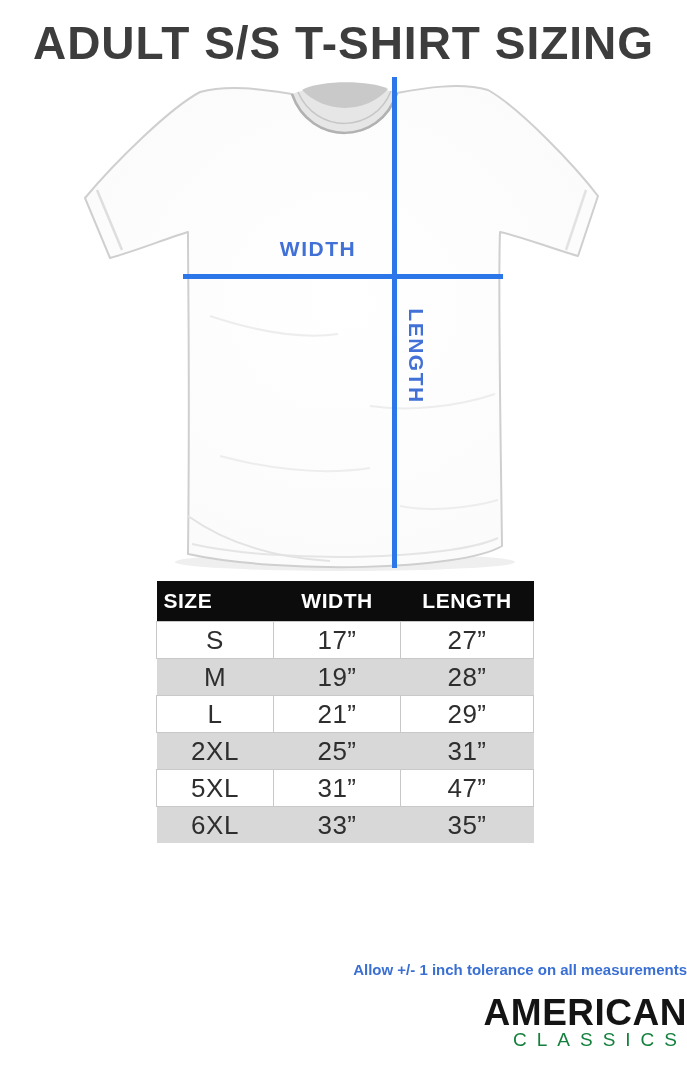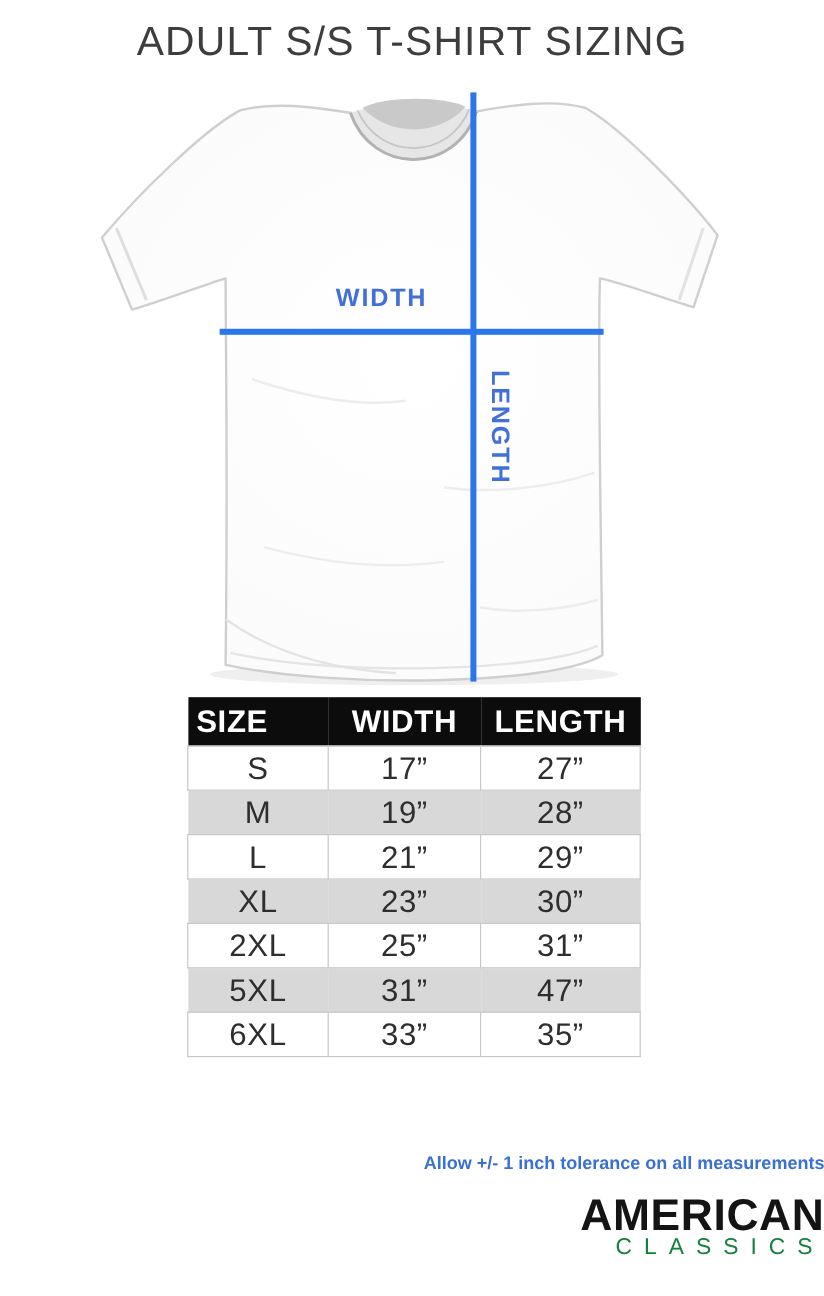--- a/index.html
+++ b/index.html
@@ -4,21 +4,21 @@
 <style>
   html,body { margin:0; padding:0; background:#ffffff; }
   .page {
     position:relative; width:687px; height:1080px; background:#ffffff;
     overflow:hidden; font-family:"Liberation Sans", sans-serif;
   }
 
   
   .title {
     position:absolute; top:16px; left:0; right:0;
-    text-align:center; font-size:34px; font-weight:400;
+    text-align:center; font-size:46px; font-weight:700;
     letter-spacing:1px; color:#3d3d3d; white-space:nowrap;
   }
 
   
   .shirt-area { position:absolute; left:70px; top:76px; width:545px; height:505px; }
   .shirt-area svg { position:absolute; left:0; top:0; }
 
   .hline {
     position:absolute; left:113px; top:198px; width:320px; height:5px;
     background:var(--measure-line,#2b76e8);
@@ -44,21 +44,21 @@
   
   .size-table {
     position:absolute; left:156px; top:581px; width:377px;
     border-collapse:collapse; table-layout:fixed;
   }
   .c-size   { width:117px; }
   .c-width  { width:127px; }
   .c-length { width:133px; }
   .size-table th {
     background:var(--table-header-bg,#0c0c0c); color:#ffffff;
-    font-size:26px; font-weight:700; letter-spacing:0.5px;
+    font-size:21px; font-weight:700; letter-spacing:0.5px;
     height:40px; text-align:center; padding:0;
   }
   .size-table th.th-size { text-align:left; padding-left:7px; }
   .size-table td {
     height:36px; line-height:36px; padding:0;
     font-size:26px; font-weight:300; color:#2e2e2e; text-align:center;
     letter-spacing:0.5px;
   }
   .size-table tbody tr:nth-child(odd) td {
     background:#ffffff; border:1px solid #c8c8c8;
@@ -164,25 +164,20 @@
           <td>M</td>
           <td>19”</td>
           <td>28”</td>
         </tr>
         <tr>
           <td>L</td>
           <td>21”</td>
           <td>29”</td>
         </tr>
         <tr>
-          <td>XL</td>
-          <td>23”</td>
-          <td>30”</td>
-        </tr>
-        <tr>
           <td>2XL</td>
           <td>25”</td>
           <td>31”</td>
         </tr>
         <tr>
           <td>5XL</td>
           <td>31”</td>
           <td>47”</td>
         </tr>
         <tr>

